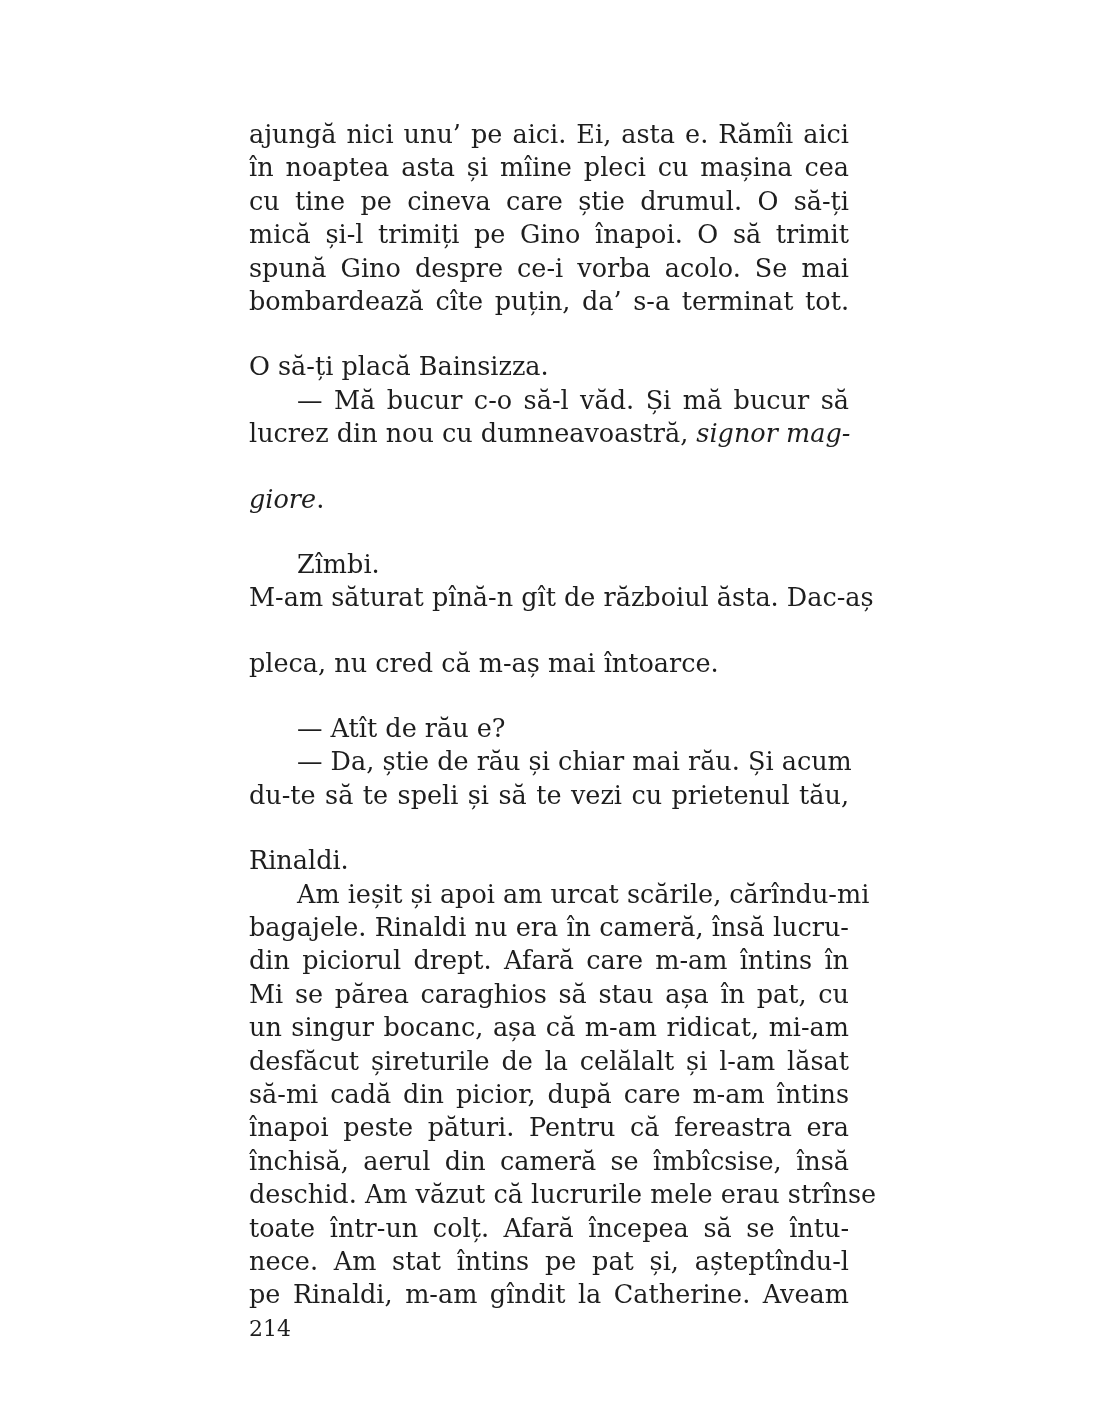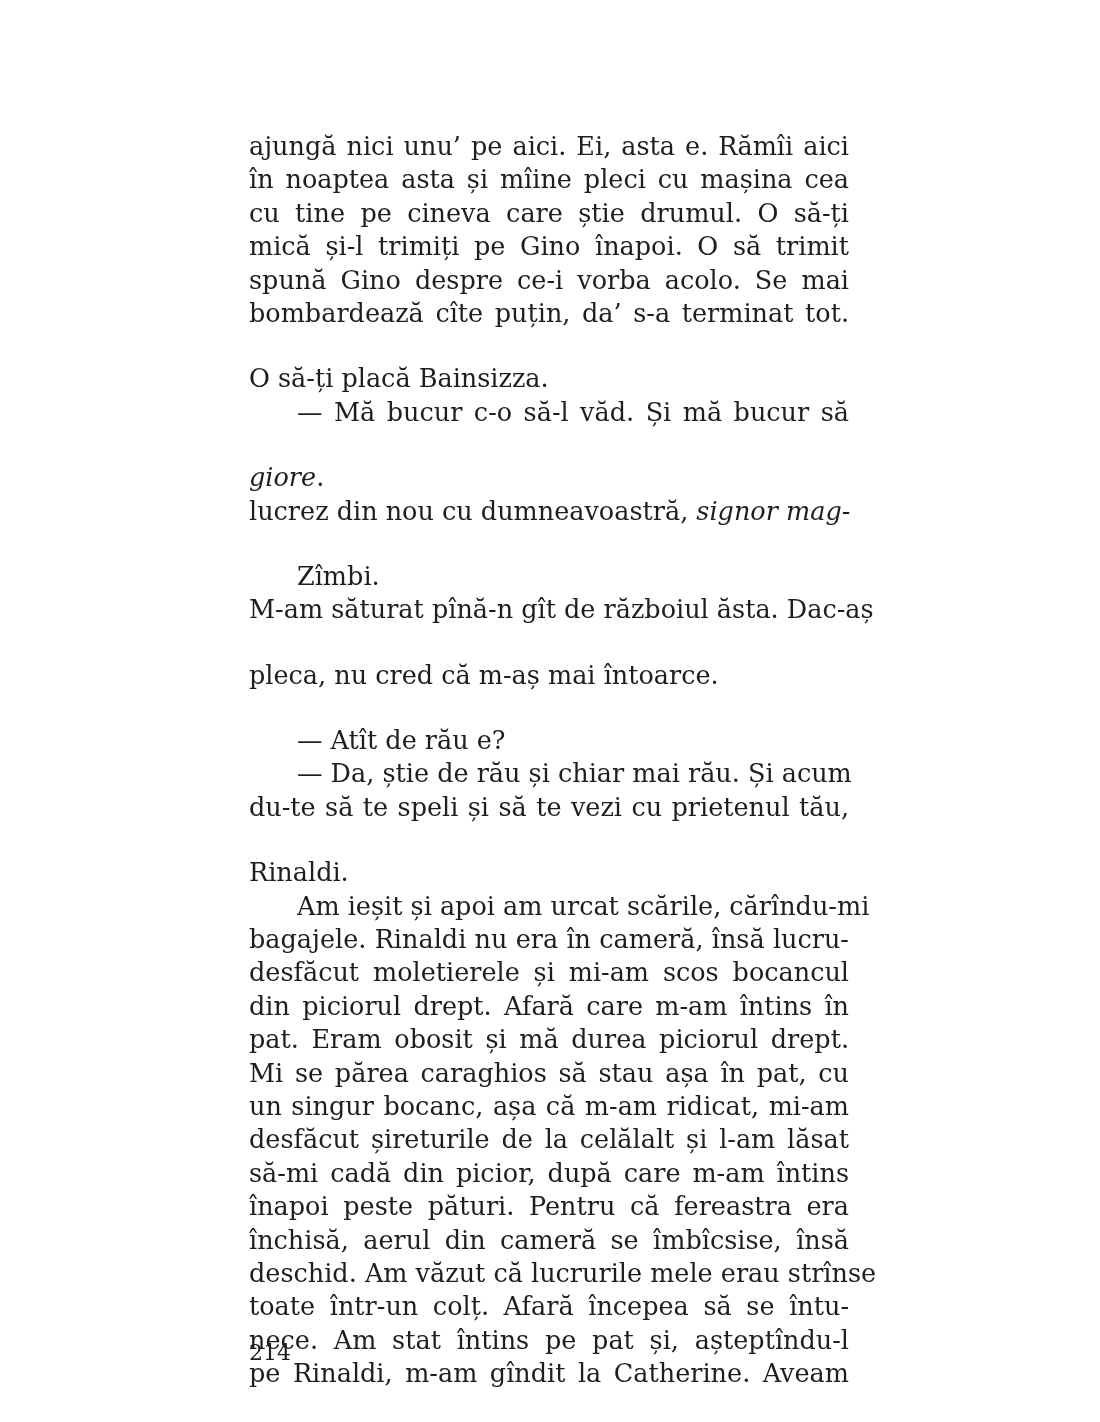--- a/index.html
+++ b/index.html
@@ -1,57 +1,55 @@
 <!DOCTYPE html>
 <html><head>
 <meta charset="utf-8">
 <style>
   html, body { margin: 0; padding: 0; background: #ffffff; }
   body { width: 1100px; height: 1422px; position: relative; overflow: hidden; }
   .page {
-    position: absolute; left: 249px; top: 130px; width: 600px;
+    position: absolute; left: 249px; top: 118px; width: 600px;
     font-family: "DejaVu Serif", "Liberation Serif", serif;
     font-size: 25.5px; line-height: 33.4px; color: #1e1e1e;
   }
   .line { display: block; height: 33.4px; white-space: nowrap; text-align: justify; text-align-last: justify; }
   .line.last { text-align-last: left; margin-top: 32px; }
   .line.indent { padding-left: 48px; }
   .it { font-style: italic; }
   .pagenum {
     position: absolute; left: 249px; top: 1316px;
     font-family: "DejaVu Serif", "Liberation Serif", serif;
-    font-size: 22px; color: #1e1e1e; margin-top: 24px;
+    font-size: 22px; color: #1e1e1e;
   }
 </style>
 </head>
 <body>
 
 <div class="page" id="page-body">
     <span class="line"><span>ajungă nici unu’ pe aici. Ei, asta e. Rămîi aici</span></span>
     <span class="line"><span>în noaptea asta și mîine pleci cu mașina cea</span></span>
     <span class="line"><span>cu tine pe cineva care știe drumul. O să-ți</span></span>
     <span class="line"><span>mică și-l trimiți pe Gino înapoi. O să trimit</span></span>
     <span class="line"><span>spună Gino despre ce-i vorba acolo. Se mai</span></span>
     <span class="line"><span>bombardează cîte puțin, da’ s-a terminat tot.</span></span>
     <span class="line last"><span>O să-ți placă Bainsizza.</span></span>
     <span class="line indent"><span>— Mă bucur c-o să-l văd. Și mă bucur să</span></span>
+    <span class="line"><span>lucrez din nou cu dumneavoastră, </span><span class="it">signor mag-</span></span>
     <span class="line last"><span></span><span class="it">giore</span><span>.</span></span>
-    <span class="line"><span>lucrez din nou cu dumneavoastră, </span><span class="it">signor mag-</span></span>
     <span class="line indent last"><span>Zîmbi.</span></span>
     <span class="line"><span>M-am săturat pînă-n gît de războiul ăsta. Dac-aș</span></span>
     <span class="line last"><span>pleca, nu cred că m-aș mai întoarce.</span></span>
     <span class="line indent last"><span>— Atît de rău e?</span></span>
     <span class="line indent"><span>— Da, știe de rău și chiar mai rău. Și acum</span></span>
     <span class="line"><span>du-te să te speli și să te vezi cu prietenul tău,</span></span>
     <span class="line last"><span>Rinaldi.</span></span>
     <span class="line indent"><span>Am ieșit și apoi am urcat scările, cărîndu-mi</span></span>
     <span class="line"><span>bagajele. Rinaldi nu era în cameră, însă lucru-</span></span>
-    <span class="line"><span>desfăcut moletierele și mi-am scos bocancul</span></span>
     <span class="line"><span>din piciorul drept. Afară care m-am întins în</span></span>
-    <span class="line"><span>pat. Eram obosit și mă durea piciorul drept.</span></span>
     <span class="line"><span>Mi se părea caraghios să stau așa în pat, cu</span></span>
     <span class="line"><span>un singur bocanc, așa că m-am ridicat, mi-am</span></span>
     <span class="line"><span>desfăcut șireturile de la celălalt și l-am lăsat</span></span>
     <span class="line"><span>să-mi cadă din picior, după care m-am întins</span></span>
     <span class="line"><span>înapoi peste pături. Pentru că fereastra era</span></span>
     <span class="line"><span>închisă, aerul din cameră se îmbîcsise, însă</span></span>
     <span class="line"><span>deschid. Am văzut că lucrurile mele erau strînse</span></span>
     <span class="line"><span>toate într-un colț. Afară începea să se întu-</span></span>
     <span class="line"><span>nece. Am stat întins pe pat și, așteptîndu-l</span></span>
     <span class="line"><span>pe Rinaldi, m-am gîndit la Catherine. Aveam</span></span>

